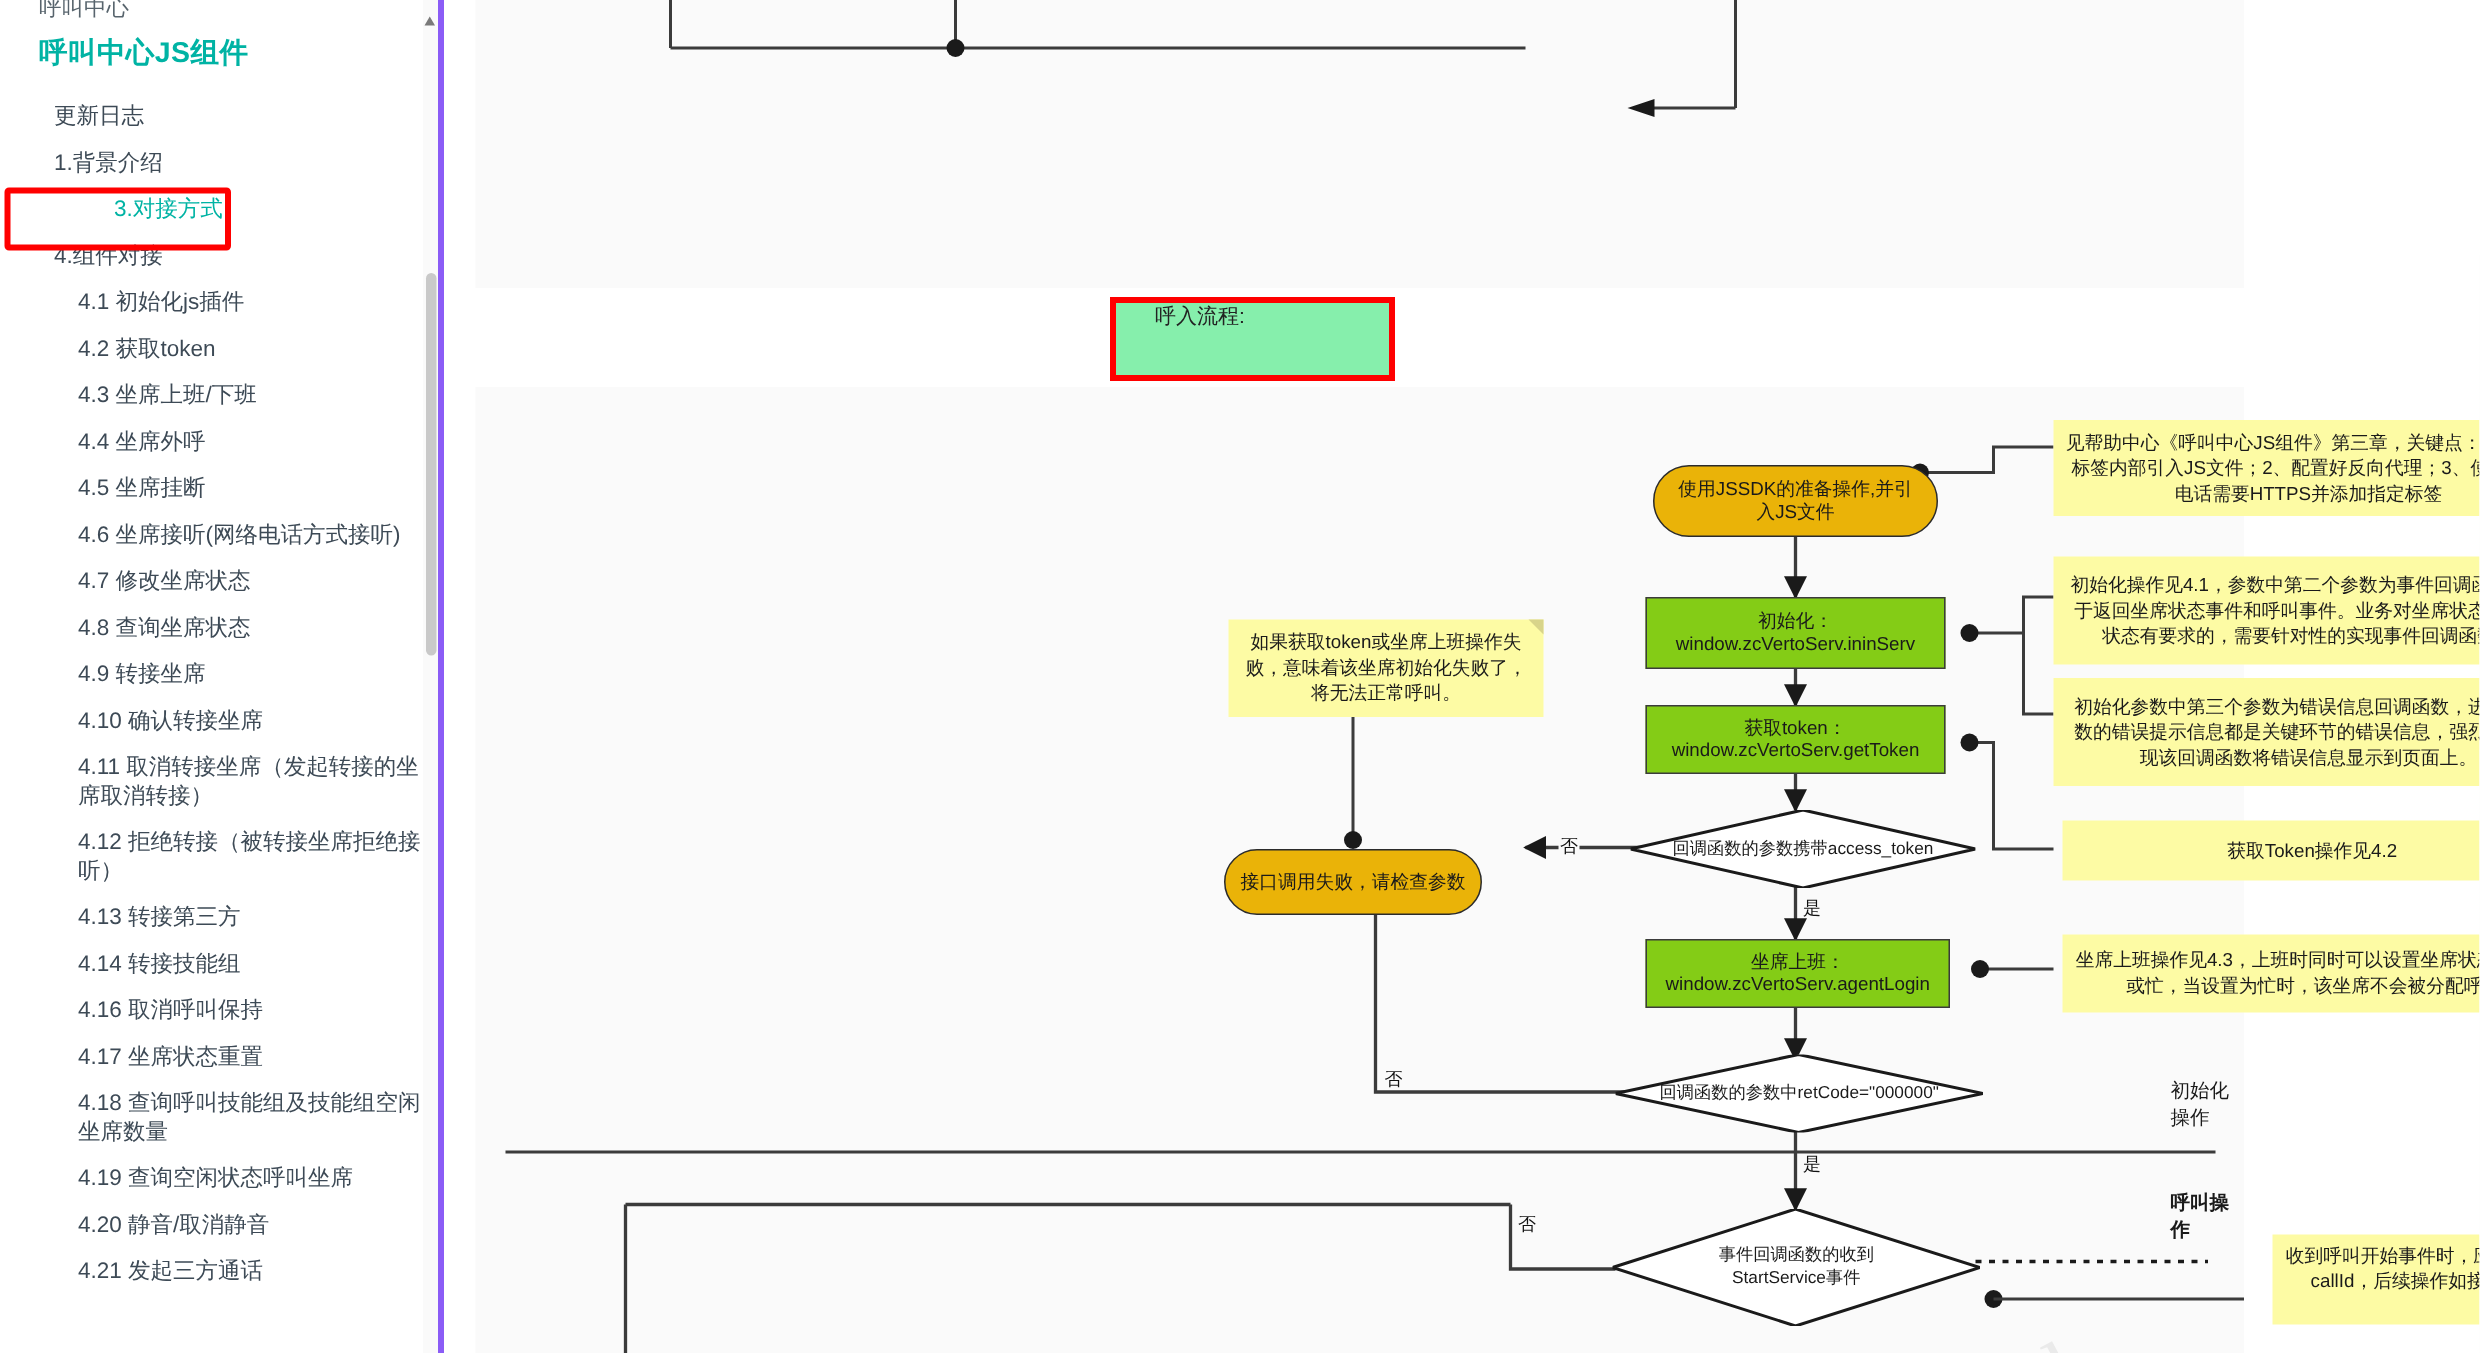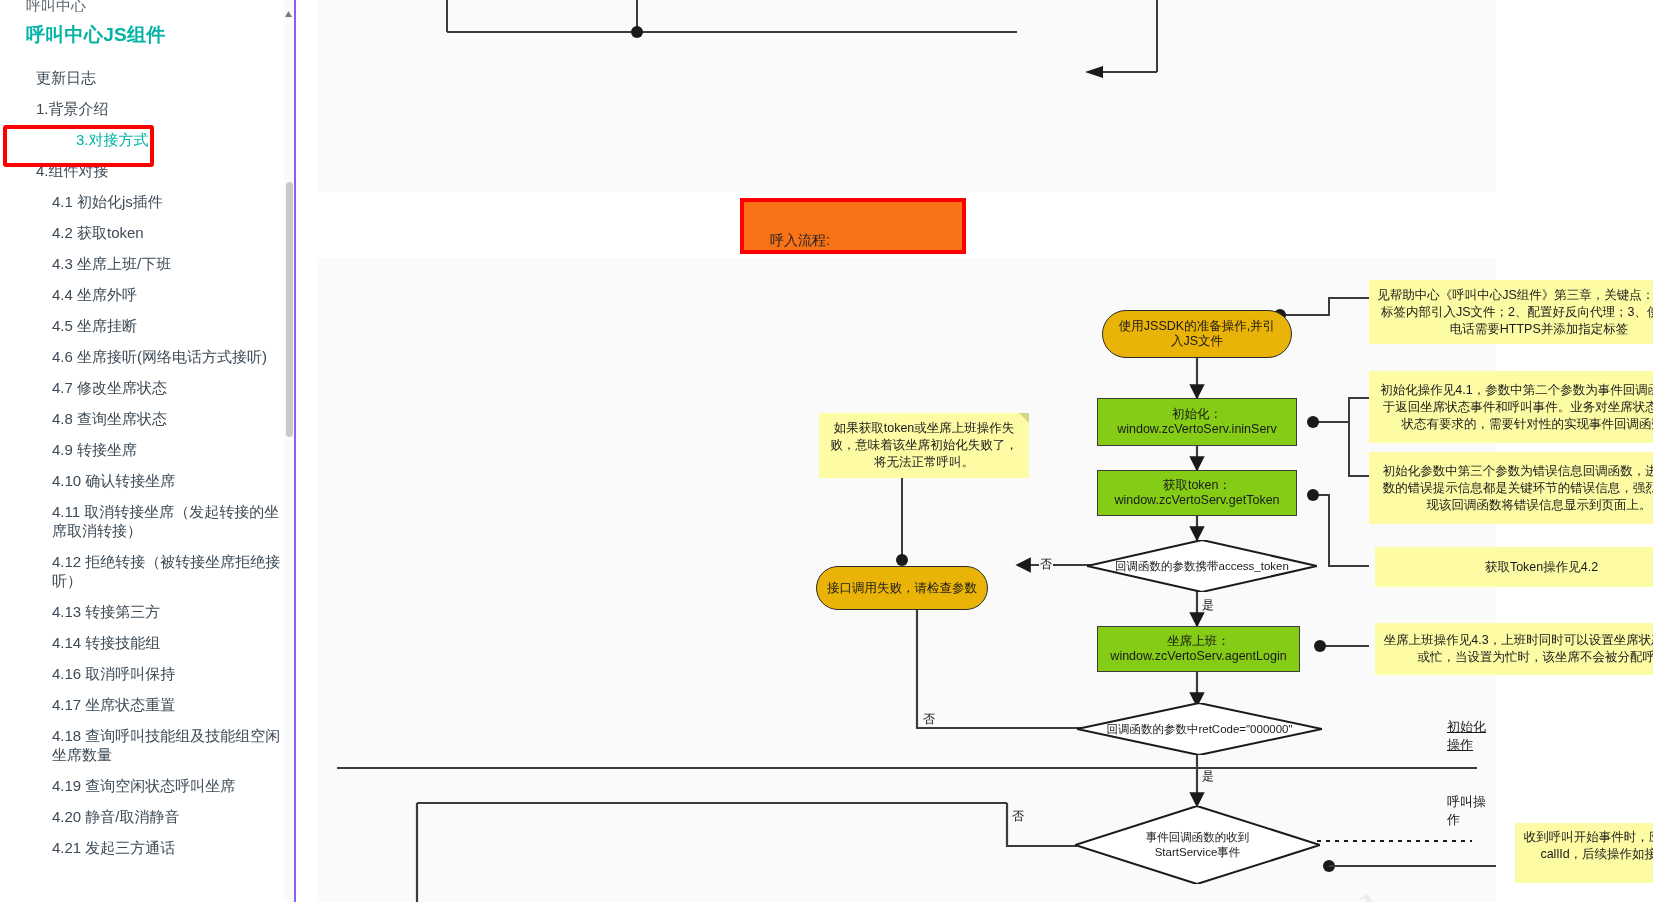--- a/index.html
+++ b/index.html
@@ -11,21 +11,21 @@
     font-family: "Liberation Sans", "DejaVu Sans", sans-serif;
   }
   #app { position: relative; width: 1653px; height: 902px; display: flex; }
 
   
   .sidebar {
     position: relative;
     width: 296px;
     height: 902px;
     background: #ffffff;
-    border-right: 2px solid #8b5cf6;
+    border-right: 4px solid #8b5cf6;
     overflow: hidden;
     flex: 0 0 296px;
   }
   .sb-inner { padding: 0 0 0 0; }
   .sb-clipped-top {
     color: #3b4a54;
     font-size: 15px;
     padding-left: 26px;
     height: 12px;
     line-height: 12px;
@@ -133,23 +133,23 @@
     position: absolute;
     font-size: 12px;
     color: #111;
     background: #fafafa;
     padding: 0 1px;
     line-height: 13px;
   }
 
   
   #callin-box {
-    position: absolute; left: 444px; top: 198px; width: 226px; height: 56px;
-    border: 4px solid #ff0000; background: #f97316;
-    display: flex; align-items: flex-end;
+    position: absolute; left: 444px; top: 198px; width: 190px; height: 56px;
+    border: 4px solid #ff0000; background: #86efac;
+    display: flex; align-items: flex-start;
   }
   #callin-box .t {
     padding-left: 26px; font-size: 14px; color: #222;
   }
 
   .watermark {
     position: absolute;
     left: 820px; top: 680px;
     font-family: "Liberation Serif", serif;
     font-size: 58px;
@@ -313,22 +313,22 @@
       </svg>
       <div class="node" style="left:758px; top:548px; width:245px; height:78px; font-size:11.5px;">事件回调函数的收到
 StartService事件</div>
 
       <div class="edge-label" style="left:722px; top:300px;">否</div>
       <div class="edge-label" style="left:884px; top:341px;">是</div>
       <div class="edge-label" style="left:605px; top:455px;">否</div>
       <div class="edge-label" style="left:884px; top:512px;">是</div>
       <div class="edge-label" style="left:694px; top:552px;">否</div>
 
-      <div class="lane-label" style="left:1130px; top:460px;text-decoration:underline;">初始化操作</div>
-      <div class="lane-label" style="left:1130px; top:535px;">呼叫操作</div>
+      <div class="lane-label" style="left:1130px; top:460px;">初始化操作</div>
+      <div class="lane-label" style="left:1130px; top:535px;font-weight:bold;">呼叫操作</div>
 
       <div class="note" style="left:1052px; top:22px; width:340px; height:64px;">
         
         <span>见帮助中心《呼叫中心JS组件》第三章，关键点：1、body标签内部引入JS文件；2、配置好反向代理；3、使用网页电话需要HTTPS并添加指定标签</span>
       </div>
 
       <div class="note" style="left:1052px; top:113px; width:340px; height:72px;">
         
         <span>初始化操作见4.1，参数中第二个参数为事件回调函数，用于返回坐席状态事件和呼叫事件。业务对坐席状态或呼叫状态有要求的，需要针对性的实现事件回调函数。</span>
       </div>

